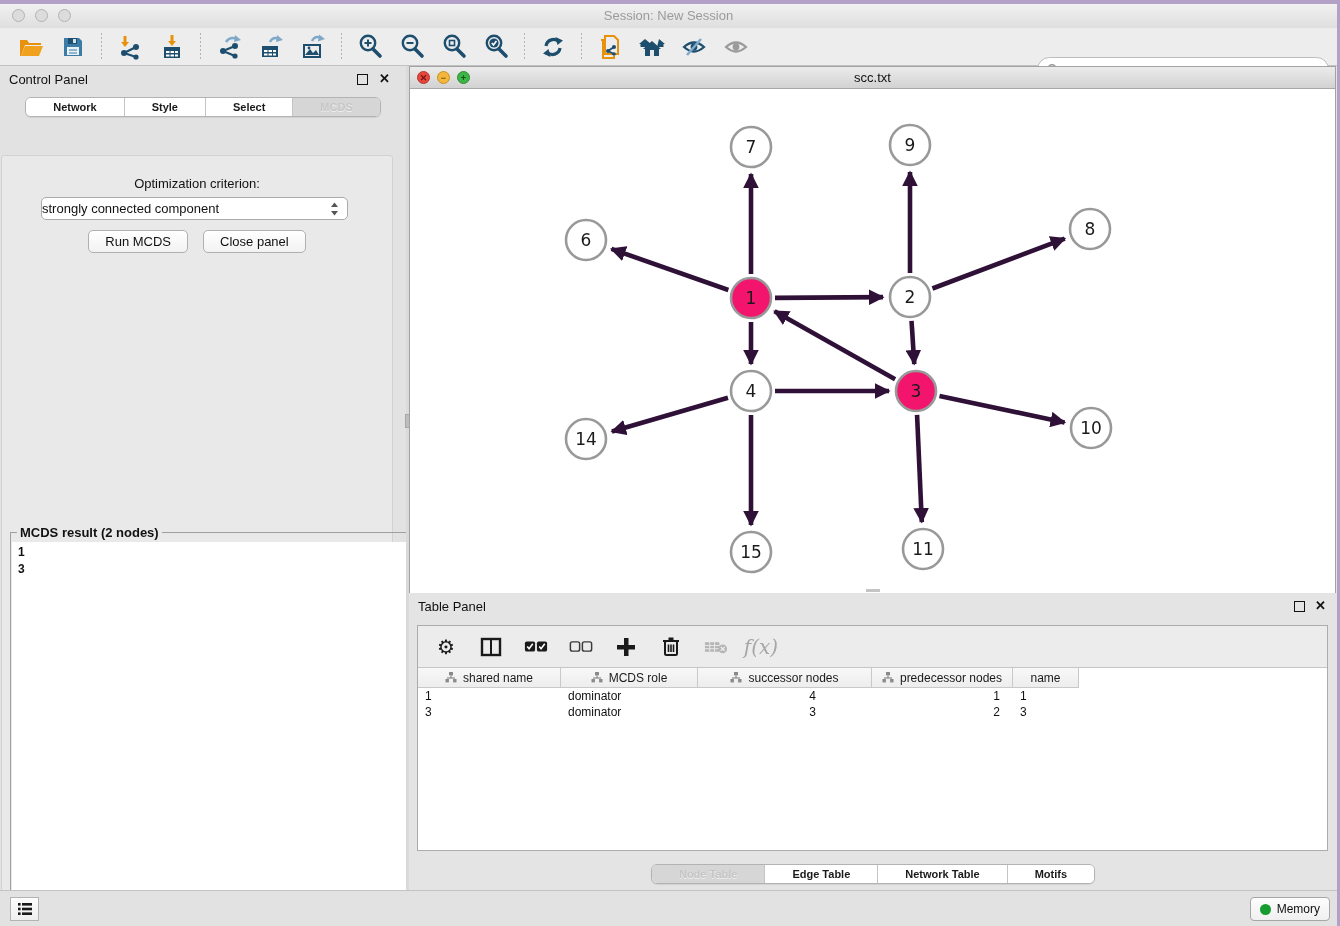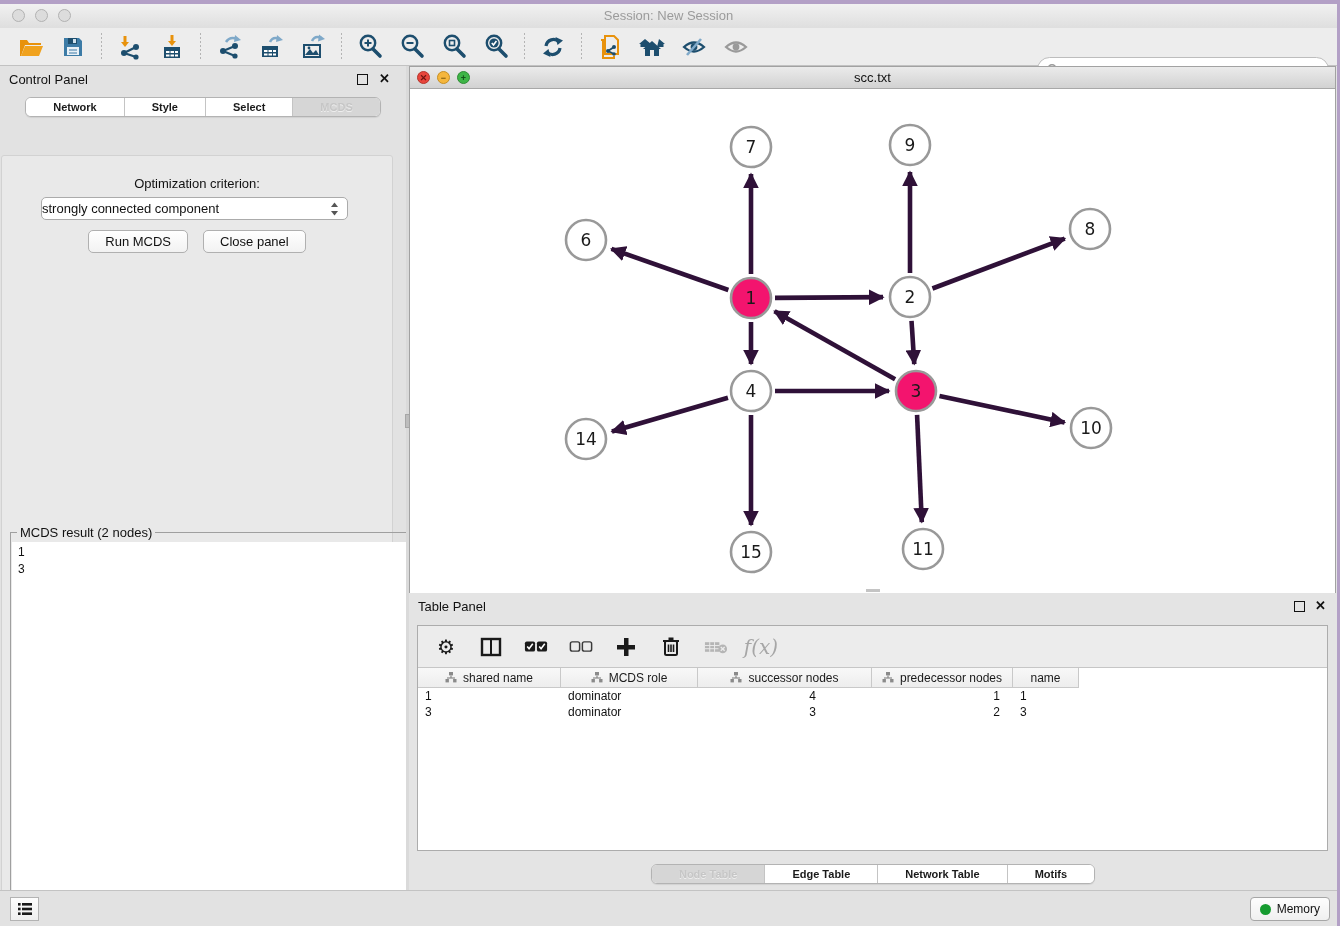--- a/index.html
+++ b/index.html
@@ -40,21 +40,21 @@
   .ctl-tabs-row { position:absolute; left:0; top:31px; width:100%; text-align:center; }
   .ctl-inner { position:absolute; left:1px; top:54px; width:392px; height:764px; background:#e9e9e9;
     border:1px solid #d2d2d2; border-radius:3px;margin-top:35px; }
   .opt-label { position:absolute; top:20px; width:100%; text-align:center; font-size:13px; color:#111; }
   .dropdown { position:absolute; left:39px; top:41px; width:307px; height:23px; background:#fff;
     border:1px solid #ababab; border-radius:5px; font-size:13px; line-height:21px; color:#111; }
   .dd-stepper { position:absolute; right:7px; top:3px; }
   .btn-row { position:absolute; top:74px; width:100%; display:flex; justify-content:center; gap:15px; }
   .aqua-btn { height:23px; background:linear-gradient(#ffffff,#f2f2f2); border:1px solid #b0b0b0;
     border-radius:5px; font-size:13px; padding:0 16px; color:#111; }
-  .fieldset { position:absolute; left:8px; top:376px; width:444px; height:377px; border:1px solid #9f9f9f; }
+  .fieldset { position:absolute; left:8px; top:376px; width:444px; height:377px; border:1px solid #9f9f9f;font-weight:bold; }
   .legend { position:absolute; left:6px; top:-8px; background:#e9e9e9; padding:0 3px; font-size:13px; color:#111; }
   .result-area { position:absolute; left:1px; right:1px; top:9px; bottom:1px; background:#fff; }
   .result-lines { white-space:pre; font-size:12px; line-height:17px; padding:2px 6px; color:#111; }
   .result-scroll { position:absolute; right:0; top:0; bottom:0; width:12px; background:#efefef; border-left:1px solid #dcdcdc; }
 
   
   .vsplit { position:absolute; left:406px; top:62px; width:3px; height:824px; background:#dadada; }
   .vsplit-grip { position:absolute; left:405px; top:410px; width:5px; height:14px; background:#bdbdbd; border:1px solid #a7a7a7; }
 
   

